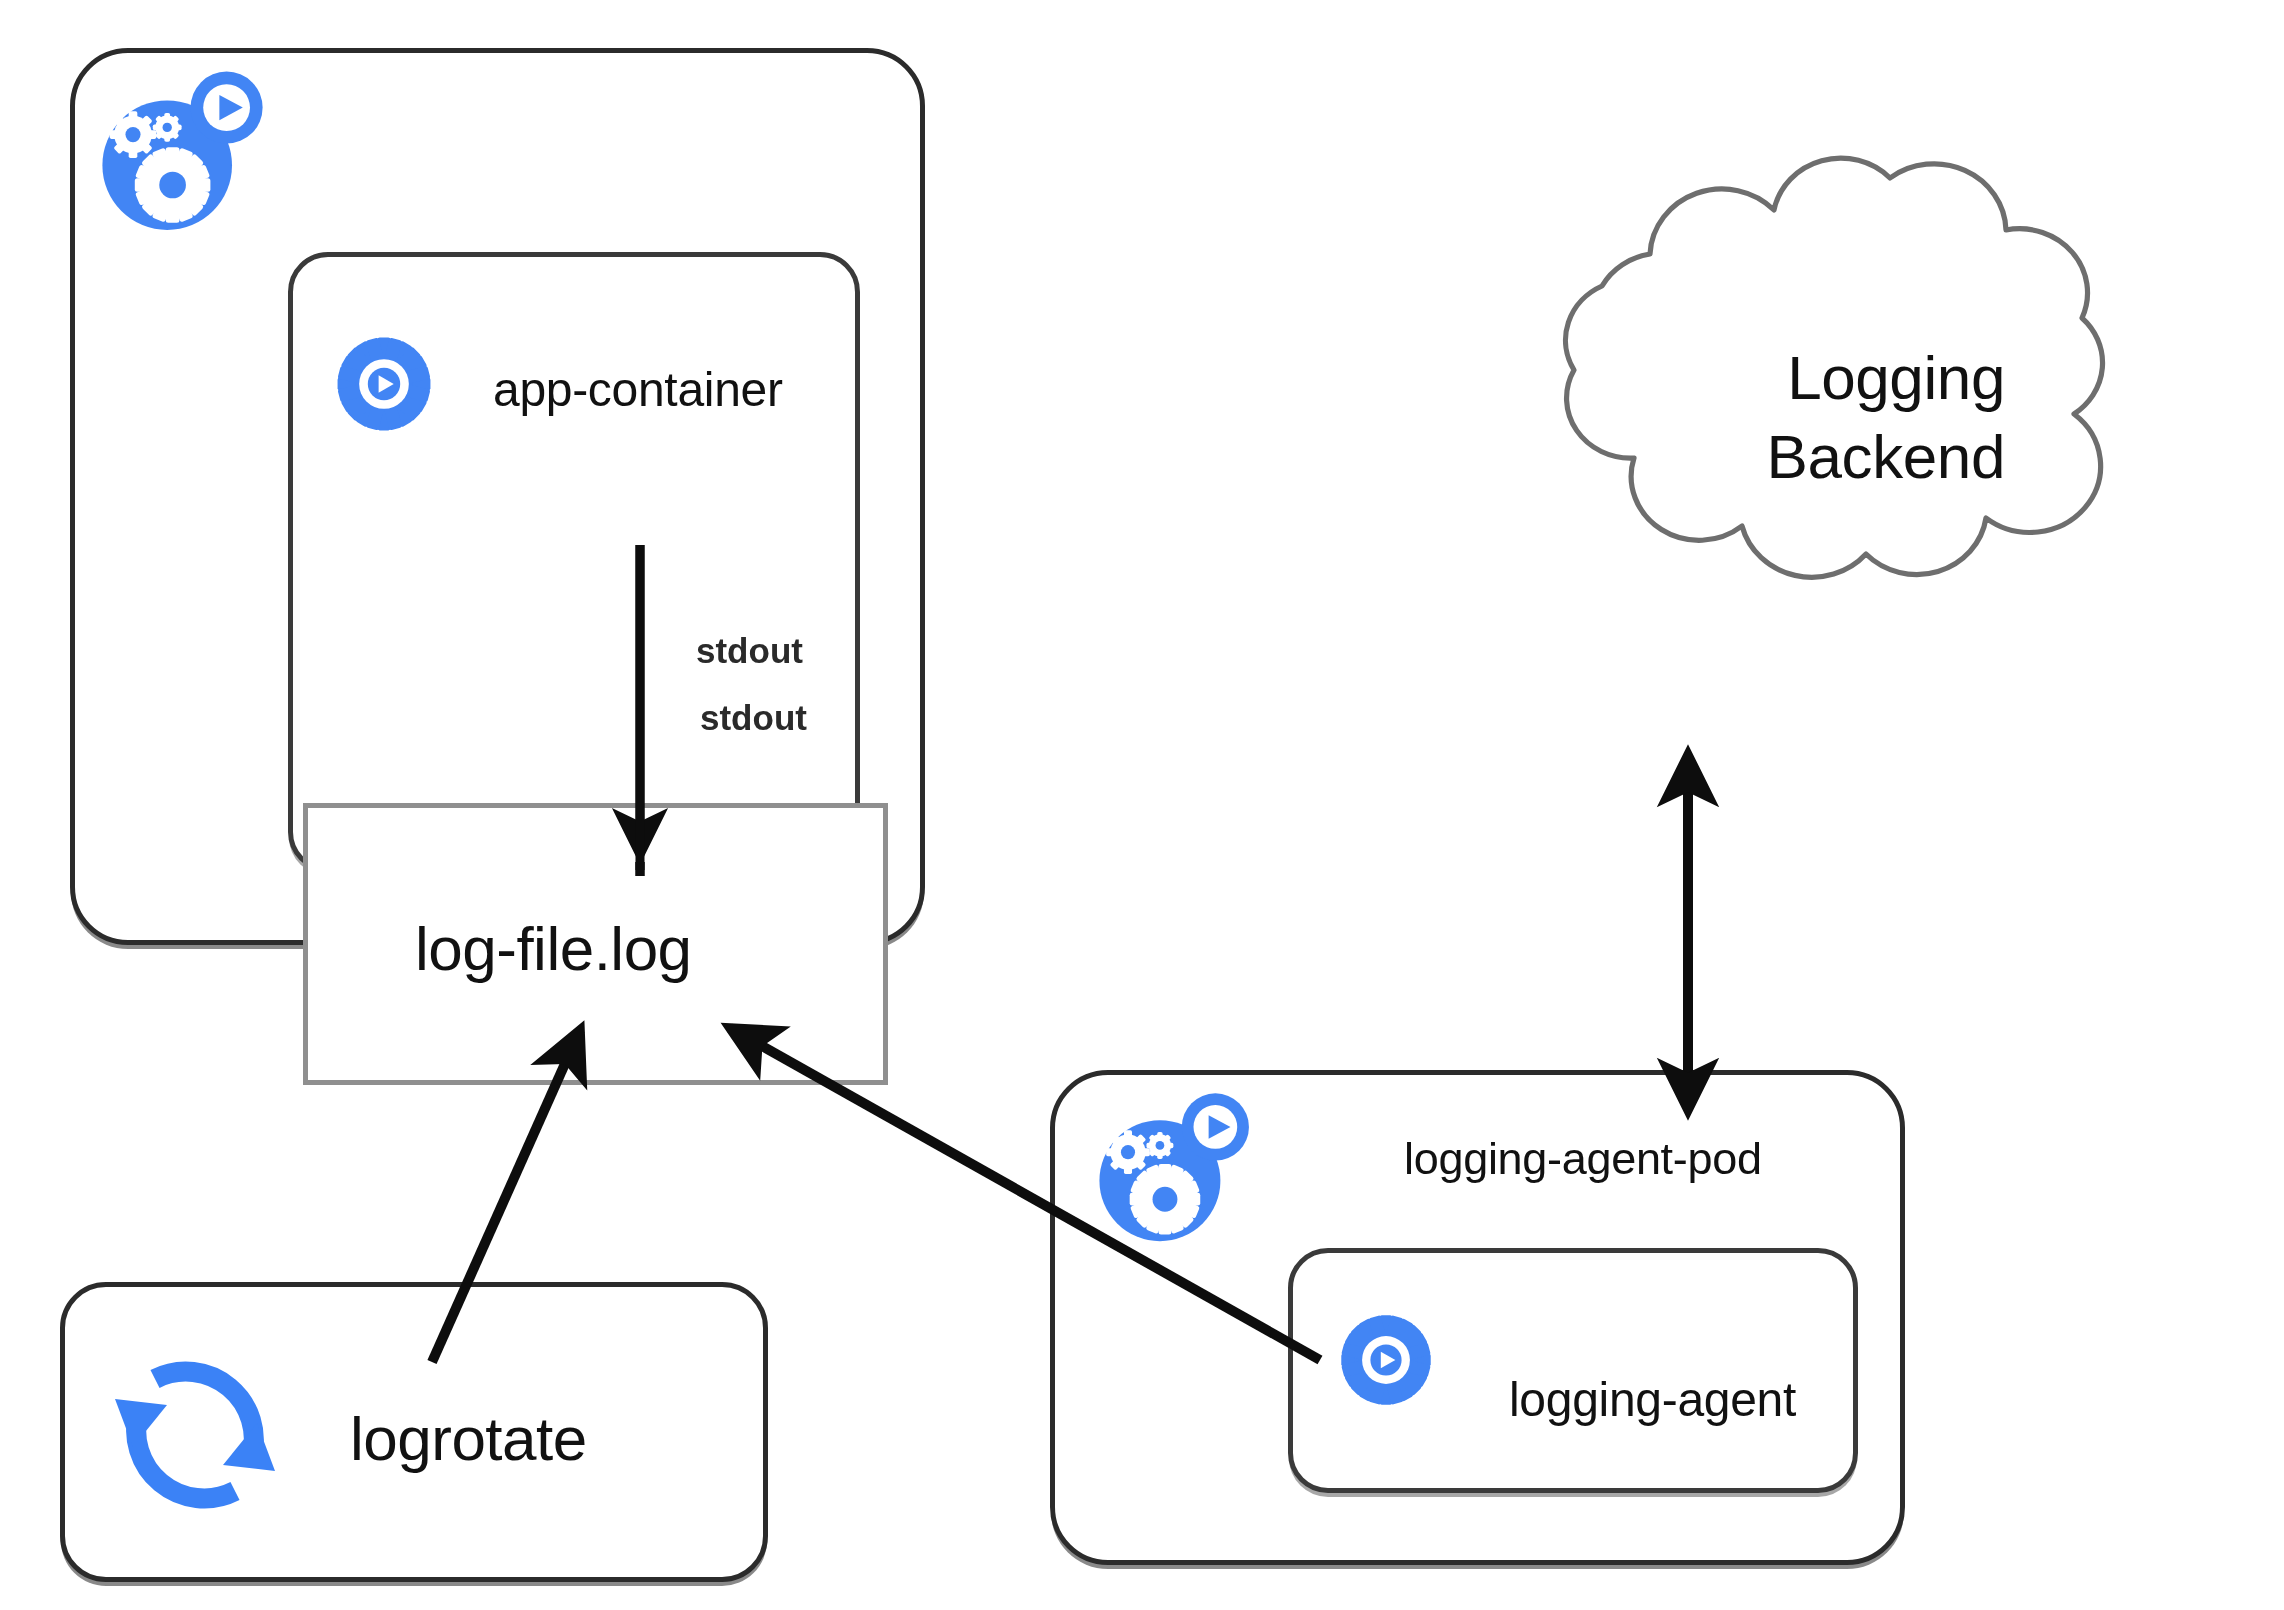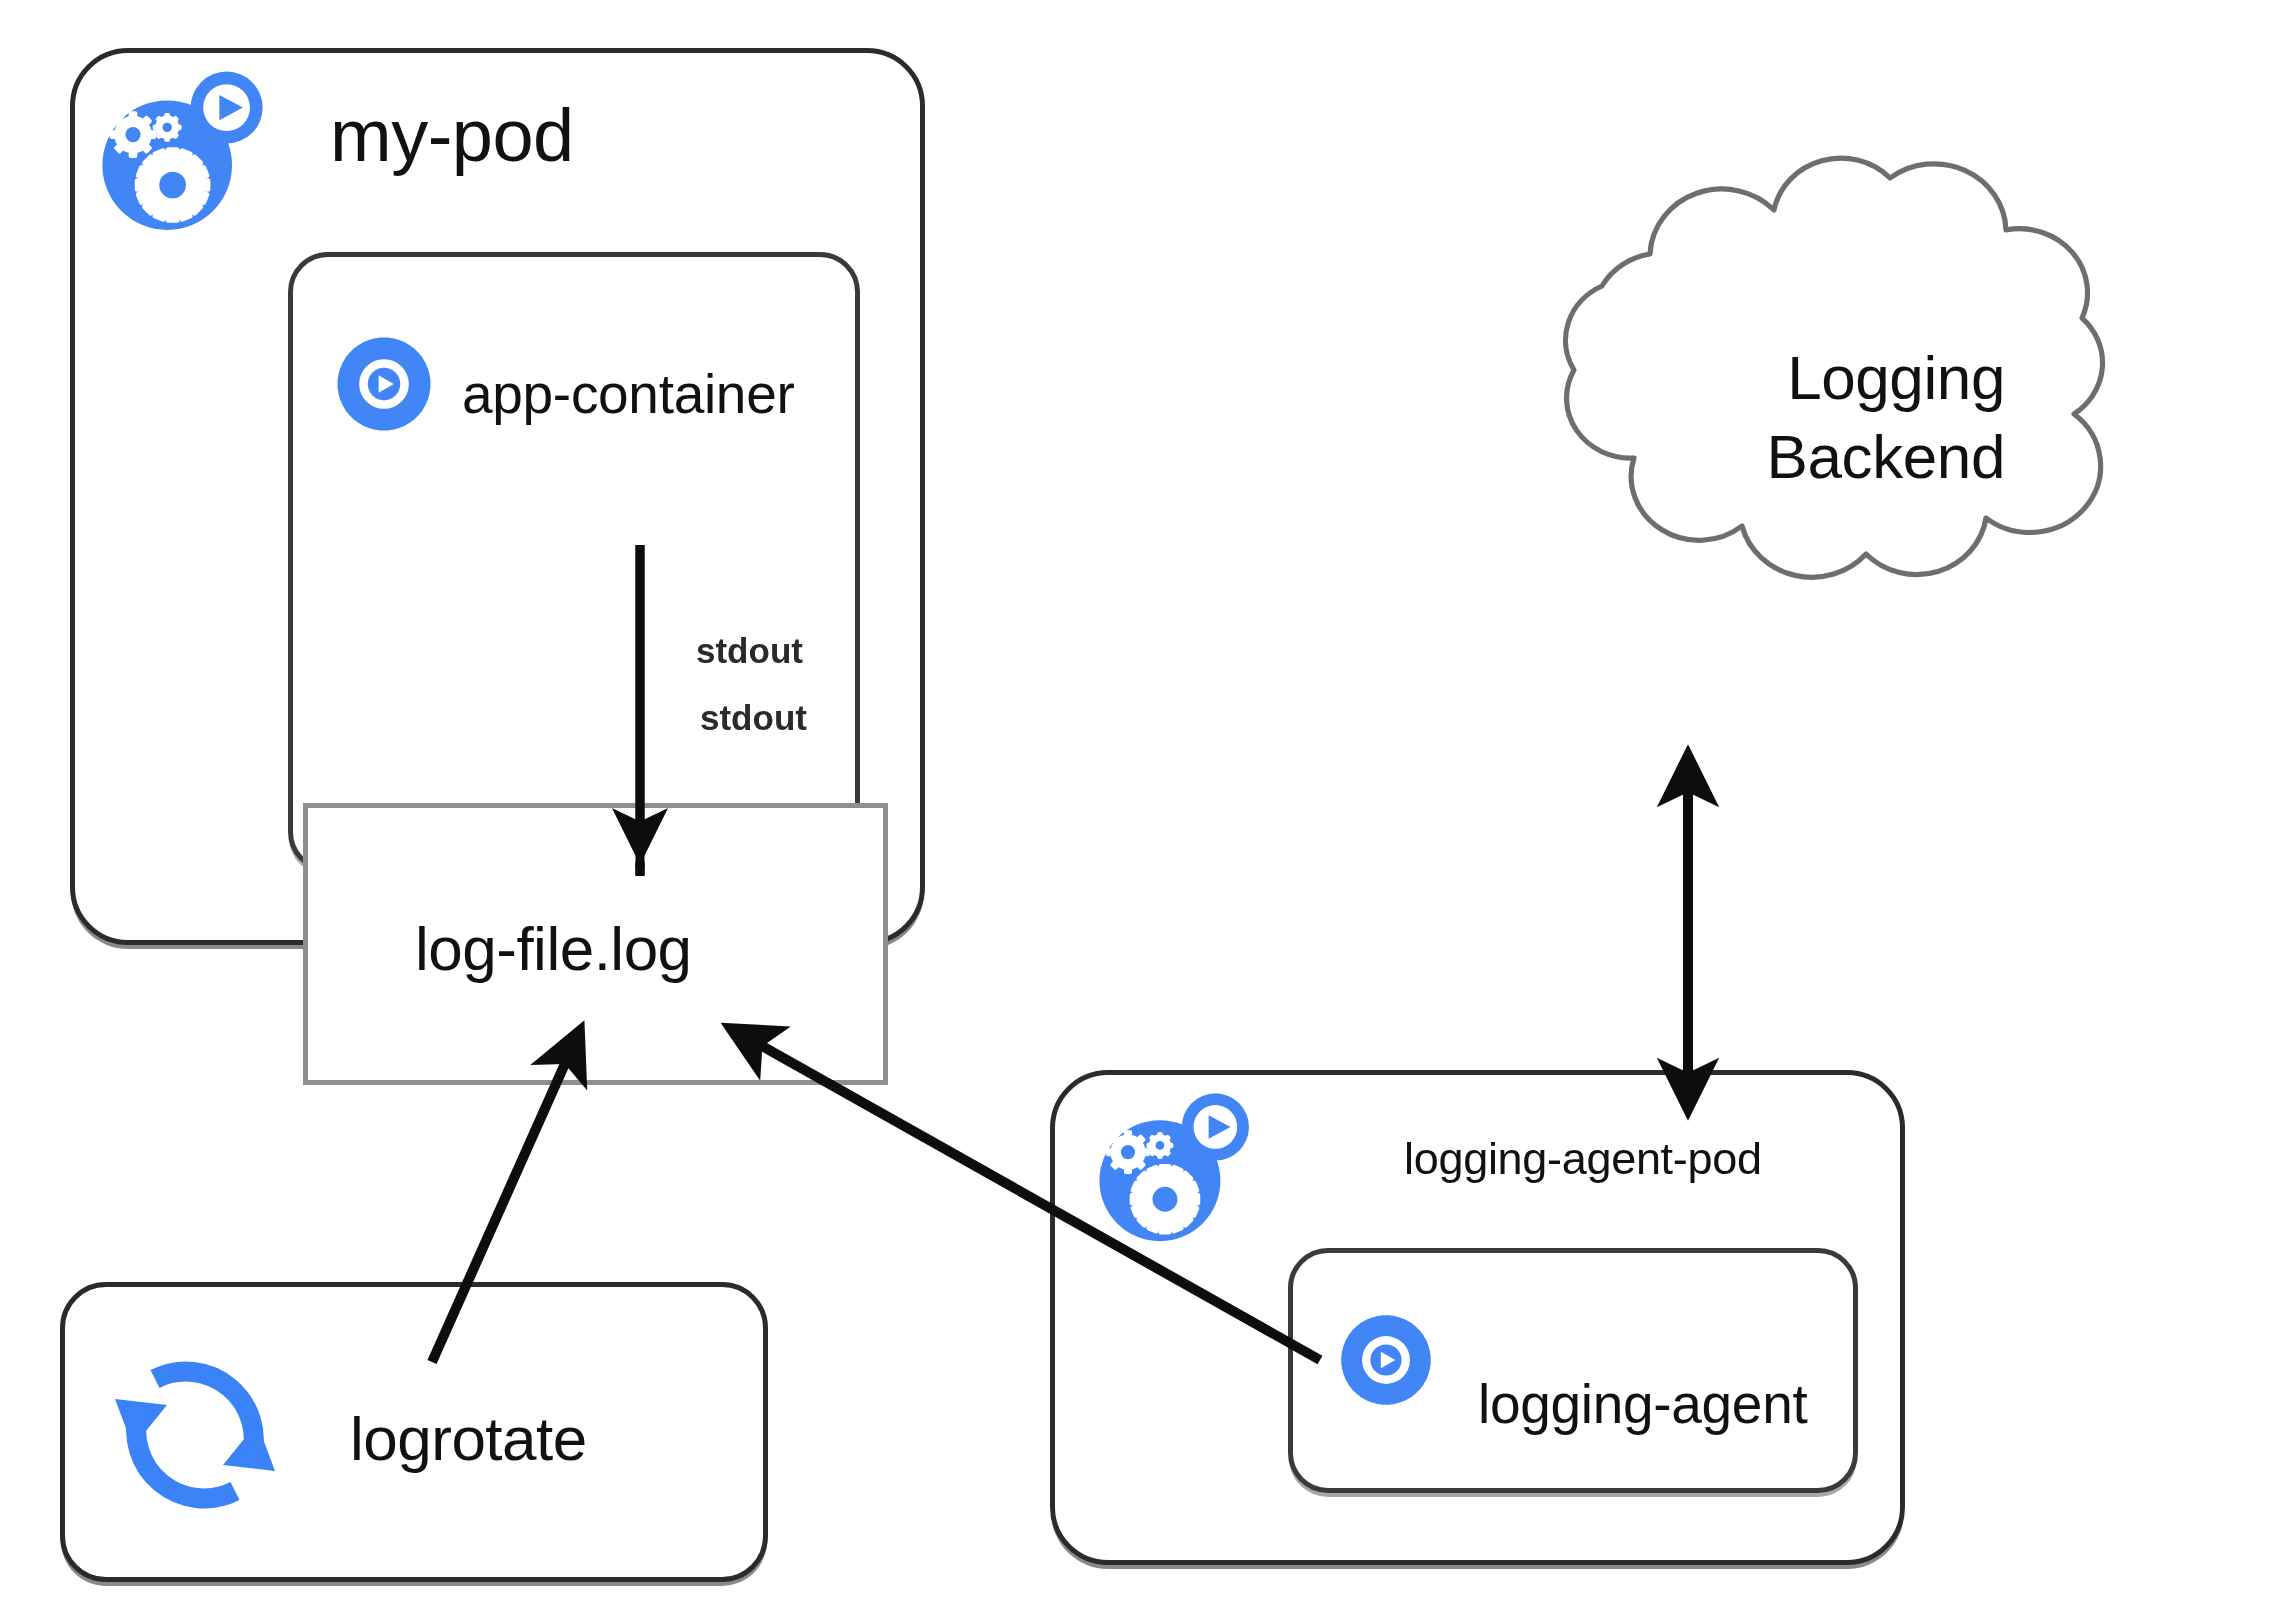--- a/index.html
+++ b/index.html
@@ -34,21 +34,21 @@
   
   .lbl{
     position:absolute;
     color:#111111;
     white-space:nowrap;
     line-height:1.18;
     letter-spacing:-0.5px;
   }
   .lbl-pod-title{font-size:74px;}
   .lbl-agentpod-title{font-size:45px;letter-spacing:-0.3px;}
-  .lbl-container{font-size:55px;letter-spacing:-0.3px;}
+  .lbl-container{font-size:48px;letter-spacing:-0.3px;margin-left:31px;}
   .lbl-file{font-size:62px;letter-spacing:-0.5px;}
   .lbl-logrotate{font-size:62px;letter-spacing:-0.5px;}
   .lbl-cloud{
     font-size:62px;text-align:right;line-height:1.28;
     letter-spacing:-0.4px;white-space:pre-line;
   }
   .lbl-stream{font-size:35px;font-weight:700;color:#2a2a2a;letter-spacing:0;margin-left:28px;}
   
   .layer{position:absolute;left:0;top:0;width:2284px;height:1610px;}
   .layer.edges{pointer-events:none;}
@@ -99,21 +99,20 @@
         <rect x="26" y="61.2" width="42" height="7.6" rx="1.4" transform="rotate(45 47 65)"></rect>
         <rect x="43.2" y="44" width="7.6" height="42" rx="1.4" transform="rotate(22.5 47 65)"></rect>
         <rect x="26" y="61.2" width="42" height="7.6" rx="1.4" transform="rotate(22.5 47 65)"></rect>
         <rect x="43.2" y="44" width="7.6" height="42" rx="1.4" transform="rotate(67.5 47 65)"></rect>
         <rect x="26" y="61.2" width="42" height="7.6" rx="1.4" transform="rotate(67.5 47 65)"></rect>
       </g>
       <circle cx="47" cy="65" r="7.4" fill="#4285f4"></circle>
     </svg>
   </div>
 
-  <div class="lbl lbl-pod-title" style="left:330px;top:92px;">my-pod</div>
 
   <div class="node container-box" style="left:288px;top:252px;width:572px;height:620px;"></div>
 
   <div class="icon" style="left:330px;top:330px;width:108px;height:108px;">
     <svg viewBox="0 0 100 100" width="108" height="108" aria-hidden="true">
       <g fill="#4285f4">
         <circle cx="50" cy="50" r="37"></circle>
         <rect x="44" y="7" width="12" height="86" rx="2"></rect>
         <rect x="7" y="44" width="86" height="12" rx="2"></rect>
         <rect x="44" y="7" width="12" height="86" rx="2" transform="rotate(30 50 50)"></rect>

